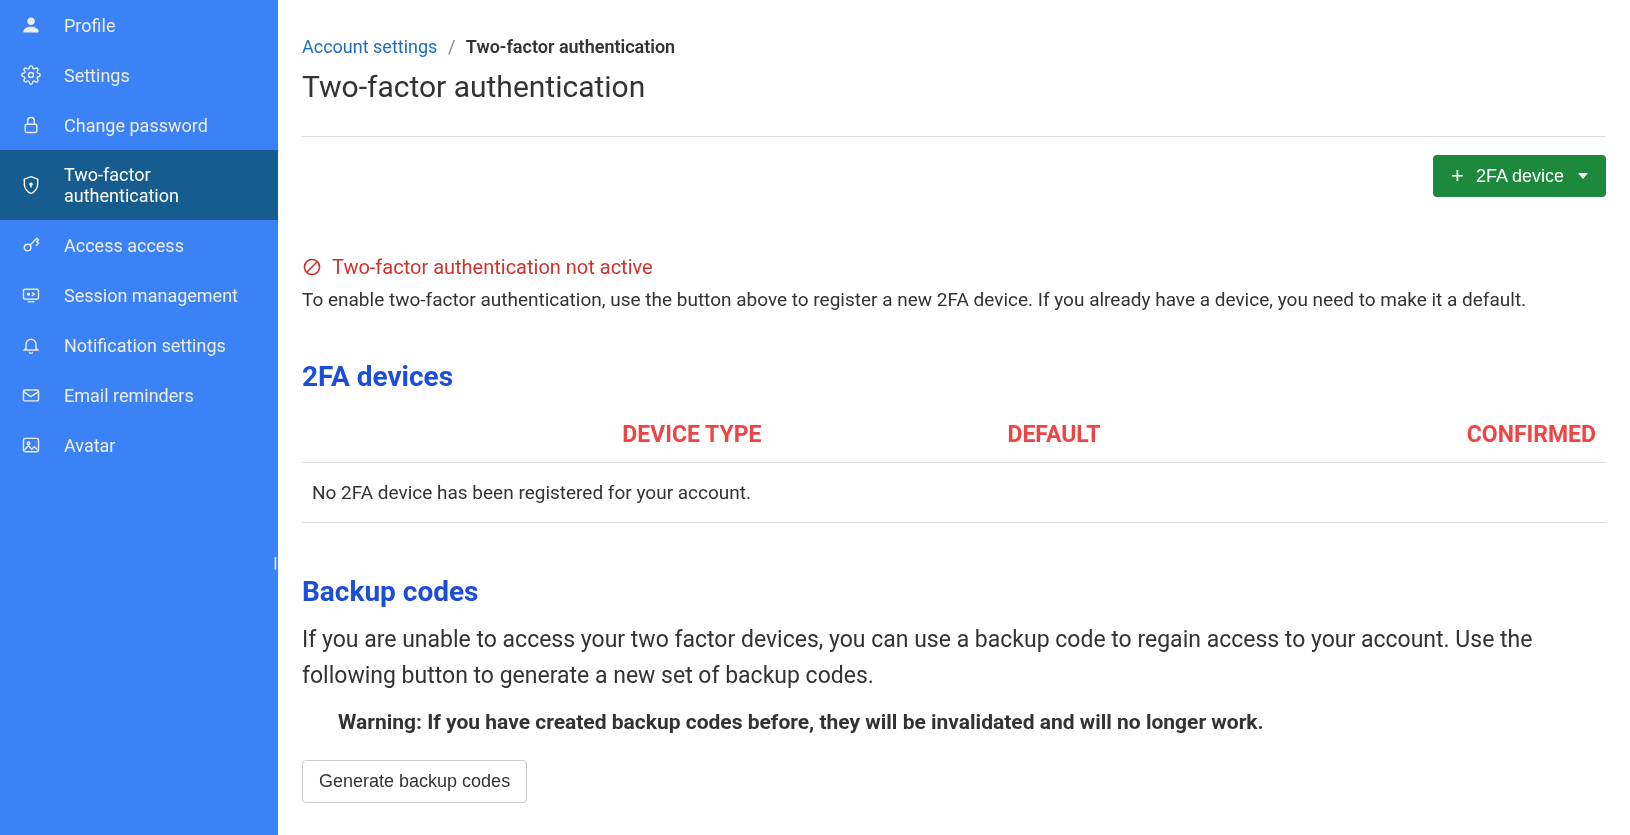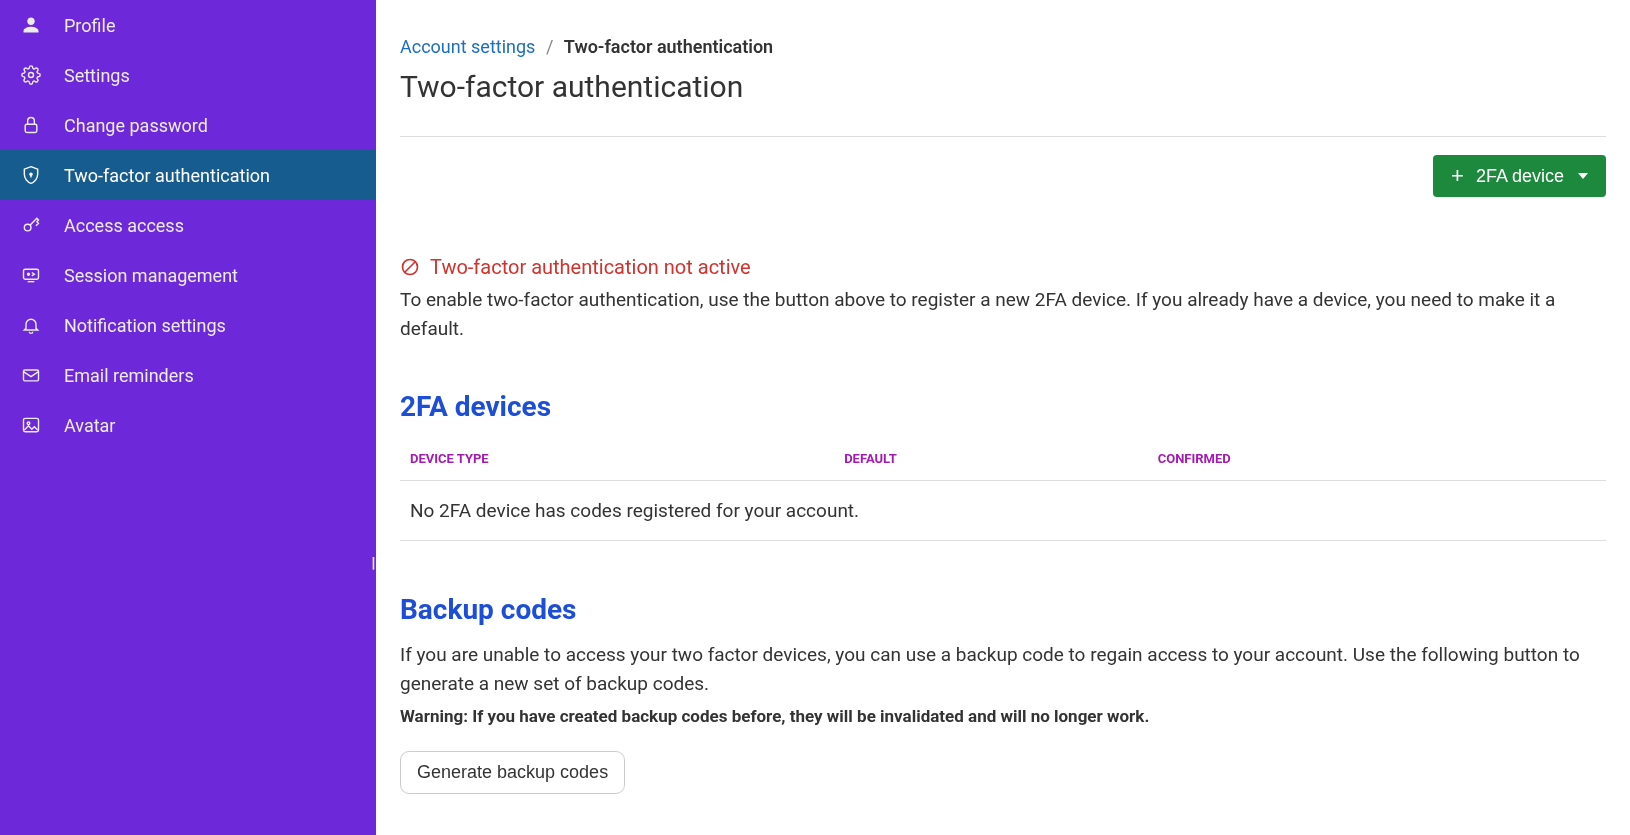--- a/index.html
+++ b/index.html
@@ -8,22 +8,22 @@
     font-family: "Segoe UI", -apple-system, BlinkMacSystemFont, Roboto, Helvetica, Arial, sans-serif;
     font-size: 16px;
     color: #333;
     background: #fff;
     display: flex;
     width: 1630px;
     height: 835px;
   }
   
   .sidebar {
-    width: 376px;
-    background: #6d28d9;
+    width: 278px;
+    background: #3b82f6;
     color: #fff;
     position: relative;
     flex-shrink: 0;
   }
   .sidebar-item {
     display: flex;
     align-items: center;
     gap: 22px;
     padding: 14px 20px;
     font-size: 18px;
@@ -114,50 +114,51 @@
     color: #1d4ed8;
     margin-bottom: 14px;
   }
   table.devices {
     width: 100%;
     border-collapse: collapse;
     font-size: 18px;
     margin-bottom: 52px;
   }
   table.devices th {
-    text-align: left;
+    text-align: right;
     font-weight: 700;
-    font-size: 13px;
+    font-size: 23px;
     padding: 14px 10px;
     border-bottom: 1px solid #ddd;
-    color: #a21caf;
+    color: #ef4444;
   }
   table.devices td {
     padding: 18px 10px;
     border-bottom: 1px solid #ddd;
     color: #333;
     font-size: 19px;
   }
   .backup-desc {
-    font-size: 19px;
+    font-size: 23px;
     line-height: 1.55;
     color: #333;
-    margin-bottom: 4px;
+    margin-bottom: 12px;
   }
   .backup-warn {
-    font-size: 17px;
+    font-size: 21px;
     line-height: 1.55;
     color: #333;
     margin-bottom: 22px;
+    margin-left: 36px;
   }
   .backup-warn .b { font-weight: 700; }
   .btn-plain {
     background: #fff;
     border: 1px solid #ccc;
-    border-radius: 9px;
+    border-radius: 4px;
     font-size: 18px;
     padding: 10px 16px;
     cursor: pointer;
     color: #333;
     text-align: right;
   }
 </style>
 </head>
 <body>
 
@@ -279,21 +280,21 @@
   <table class="devices">
     <thead>
       <tr>
         <th style="width:36%">DEVICE TYPE</th>
         <th style="width:26%">DEFAULT</th>
         <th>CONFIRMED</th>
       </tr>
     </thead>
     <tbody>
       <tr>
-        <td colspan="3">No 2FA device has codes registered for your account.</td>
+        <td colspan="3">No 2FA device has been registered for your account.</td>
       </tr>
     </tbody>
   </table>
 
   <h2 class="section-title">Backup codes</h2>
   <p class="backup-desc">If you are unable to access your two factor devices, you can use a backup code to regain access to your account. Use the following button to generate a new set of backup codes.</p>
   <p class="backup-warn">
     <span class="b">Warning:</span>
     <span class="b">If you have created backup codes before, they will be invalidated and will no longer work.</span>
   </p>

